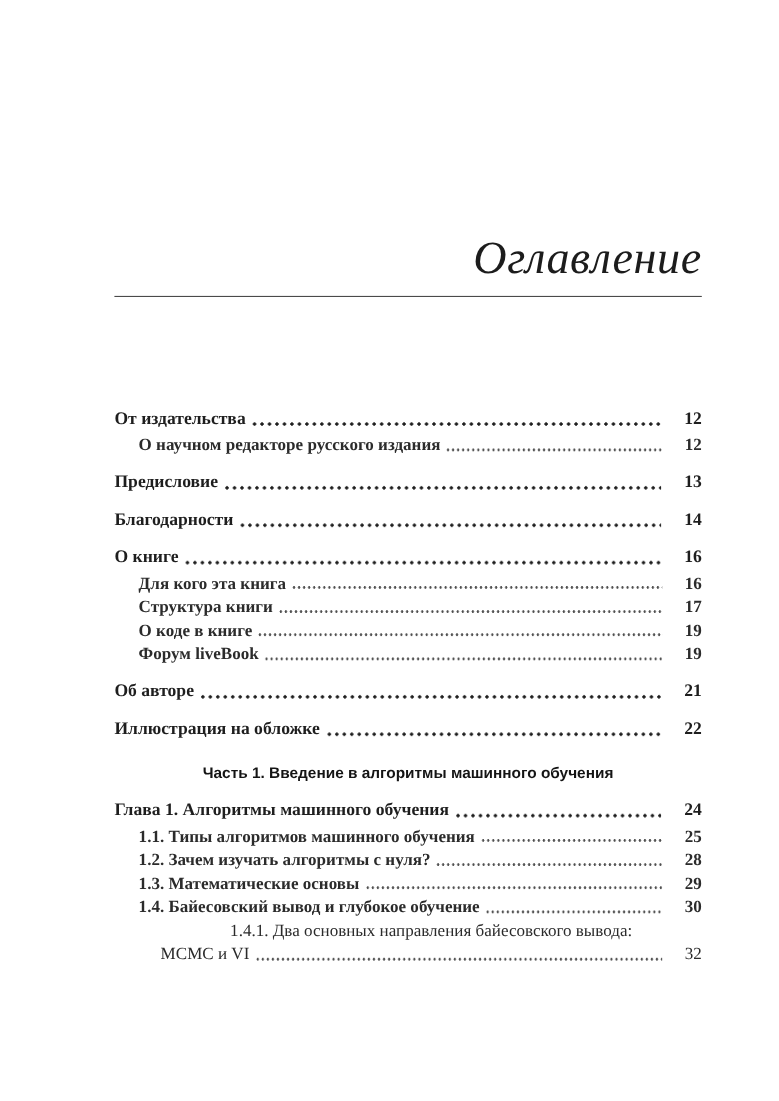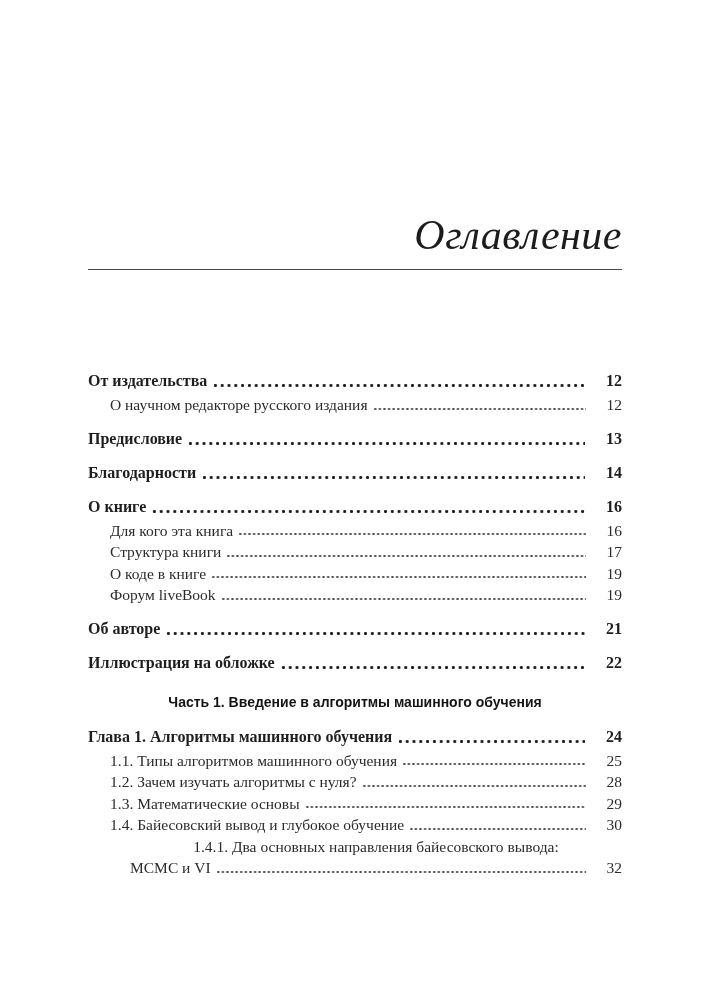--- a/index.html
+++ b/index.html
@@ -11,21 +11,21 @@
     position: relative;
     width: 708px;
     height: 1001px;
     background: #ffffff;
     overflow: hidden;
     font-family: "Liberation Serif", "DejaVu Serif", serif;
     color: #222222;
   }
   .content {
     position: absolute;
-    left: 88px;
+    left: 104px;
     top: 0;
     width: 534px;
   }
   .doc-title {
     margin: 0;
     padding-top: 211px;
     text-align: right;
     font-family: "Liberation Serif", "DejaVu Serif", serif;
     font-style: italic;
     font-weight: 400;
@@ -51,21 +51,21 @@
     color: #2b2b2b;
   }
   .row.bold {
     font-weight: 700;
     font-size: 16px;
     line-height: 22px;
     margin-top: 12px;
     margin-bottom: 2px;
     color: #1e1e1e;
   }
-  .row.lvl1 { padding-left: 22px; }
+  .row.lvl1 { padding-left: 22px; font-weight: bold; }
   .row.lvl2 { padding-left: 42px; justify-content: center; }
   .label { white-space: nowrap; }
   .leader {
     flex: 1 1 auto;
     align-self: stretch;
     margin: 0 5px 0 5px;
     min-width: 12px;
     background-image: radial-gradient(circle, #4d4d4d 0.9px, rgba(0,0,0,0) 1.35px);
     background-size: 4.6px 6px;
     background-repeat: repeat-x;

